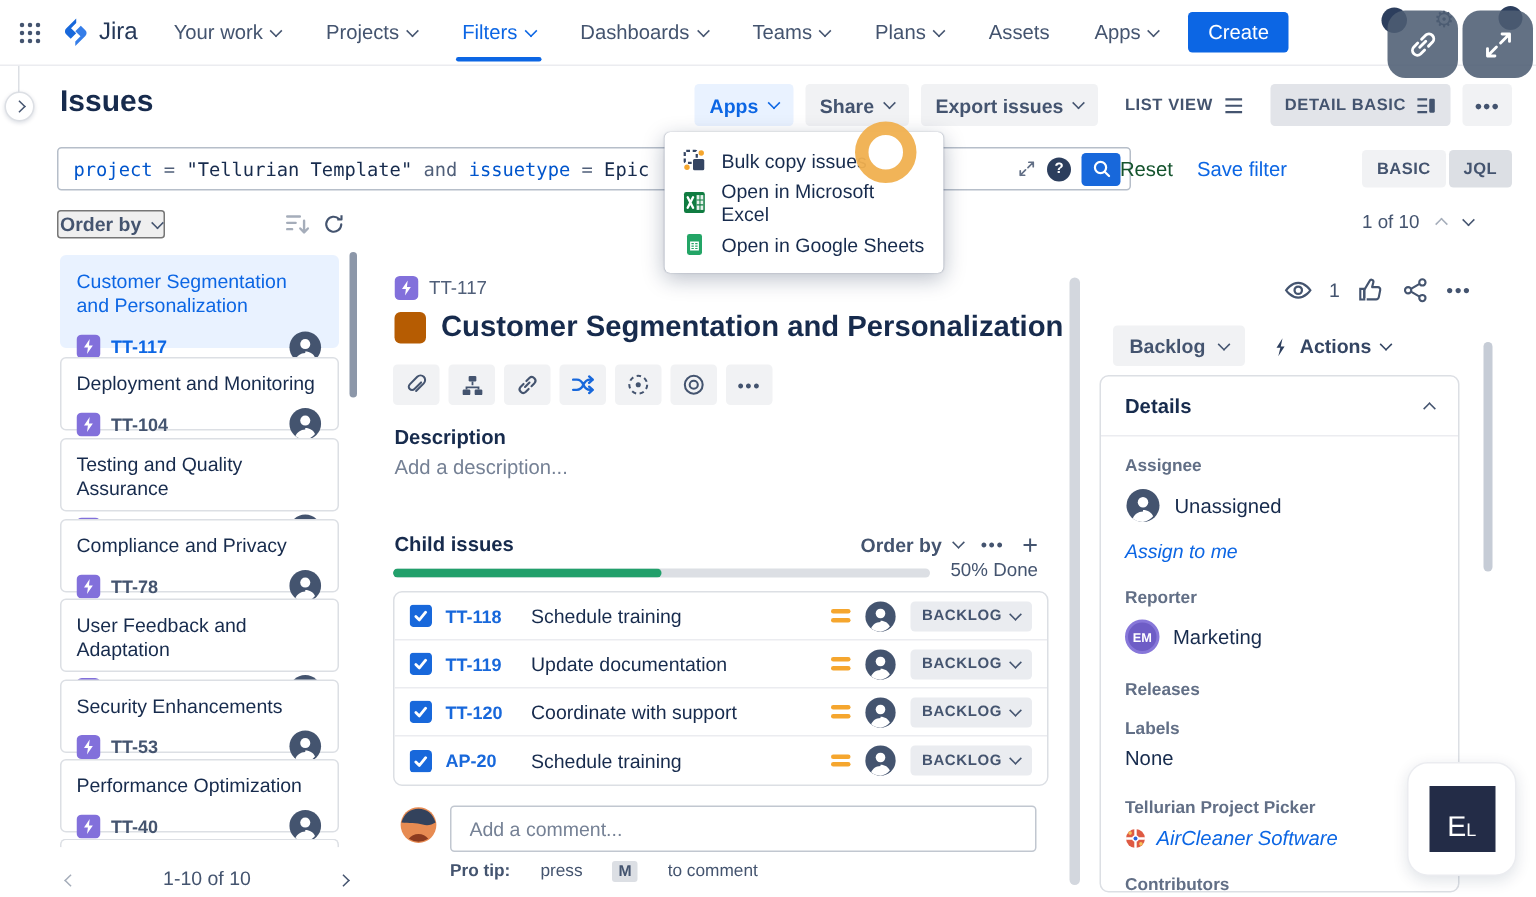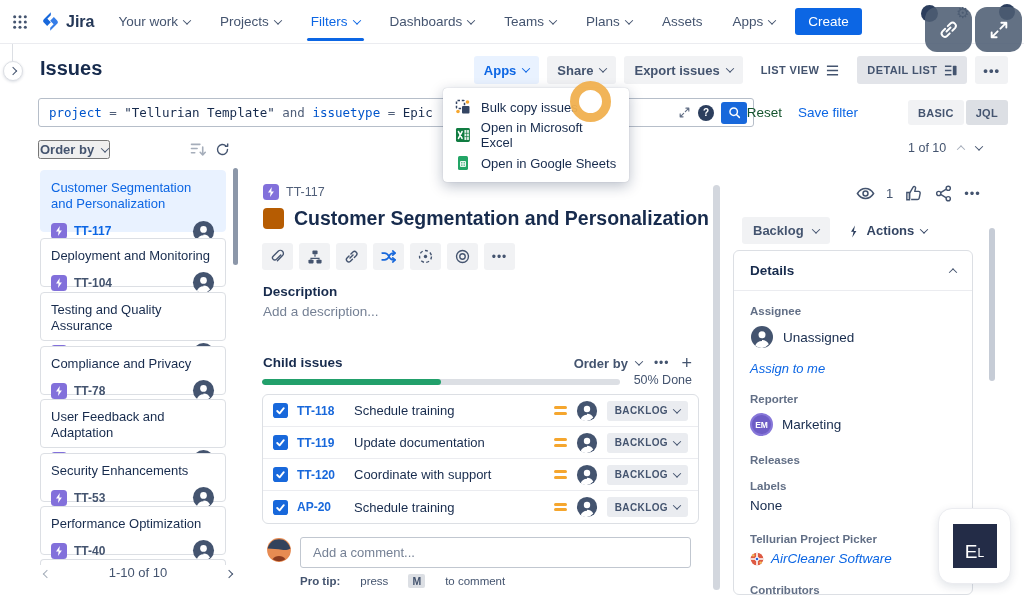--- a/index.html
+++ b/index.html
@@ -10,21 +10,21 @@
   .cv,.cu,.cr,.cl{display:inline-block;width:6px;height:6px;border-right:1.7px solid currentColor;border-bottom:1.7px solid currentColor;}
   .cv{transform:rotate(45deg) translate(-1px,-1px);}
   .cu{transform:rotate(-135deg) translate(-1px,-1px);}
   .cr{transform:rotate(-45deg);}
   .cl{transform:rotate(135deg);}
 
   
   .topnav{position:absolute;left:0;top:0;width:1024px;height:44px;border-bottom:1px solid #EBECF0;display:flex;align-items:center;padding-left:12px;background:#fff;z-index:5;}
   .gridbtn{color:#44546F;margin-right:12px;cursor:pointer;}
   .logo{display:flex;align-items:center;gap:5px;margin-right:16px;}
-  .logo-text{font-size:16px;font-weight:700;color:#253858;}
+  .logo-text{font-size:16px;font-weight:400;color:#253858;}
   .nav-items{display:flex;align-items:flex-end;gap:14px;}
   .nav-item{display:flex;align-items:center;gap:6px;padding:5px 8px;font-size:13.5px;font-weight:500;color:#44546F;background:none;border:none;font-family:inherit;cursor:pointer;border-radius:3px;position:relative;}
   .nav-item.active{color:#0C66E4;}
   .nav-item.active::after{content:"";position:absolute;left:4px;right:4px;bottom:-7px;height:3px;background:#0C66E4;border-radius:2px;}
   .create-btn{margin-left:12px;background:#0C66E4;color:#fff;border:none;border-radius:3px;font-family:inherit;font-size:13.5px;font-weight:500;padding:6px 13px;cursor:pointer;}
   .searchbox{position:absolute;left:727px;top:8px;width:162px;height:29px;border:1px solid #A9B2BF;border-radius:6px;display:flex;align-items:center;gap:6px;padding:0 8px;background:#fff;}
   .searchbox input{border:none;outline:none;font-family:inherit;font-size:13.5px;width:110px;color:#172B4D;background:transparent;}
   .searchbox input::placeholder{color:#626F86;}
   .bell{position:absolute;left:901px;top:12px;color:#2C3E5D;cursor:pointer;}
   .peek-circle{position:absolute;width:17px;height:17px;border-radius:50%;background:#2C3E5D;z-index:6;}
@@ -70,21 +70,21 @@
   .sb-sort{color:#A5ADBA;cursor:pointer;}
   .sb-refresh{color:#44546F;cursor:pointer;}
   .sb-card{position:absolute;left:40px;width:186px;border:1px solid #DCDFE4;border-radius:4px;background:#fff;padding:9px 10px 7px;cursor:pointer;}
   .sb-card.sel{background:#E9F2FF;border-color:#E9F2FF;}
   .sb-title{font-size:13px;color:#172B4D;line-height:1.25;}
   .sb-card.sel .sb-title{color:#0C66E4;}
   .sb-row{display:flex;align-items:center;gap:7px;margin-top:7px;}
   .sb-key{font-size:12px;font-weight:700;color:#44546F;flex:1;}
   .sb-card.sel .sb-key{color:#0C66E4;}
   .sb-sliver{position:absolute;left:40px;top:559px;width:186px;height:6px;border:1px solid #DCDFE4;border-bottom:none;border-radius:4px 4px 0 0;background:#fff;}
-  .sb-footer{position:absolute;left:30px;top:565px;width:216px;height:28px;display:flex;align-items:flex-start;justify-content:space-between;padding:0 14px;background:#fff;}
+  .sb-footer{position:absolute;left:30px;top:565px;width:216px;height:28px;display:flex;align-items:flex-end;justify-content:space-between;padding:0 14px;background:#fff;}
   .sb-page{font-size:13px;color:#44546F;}
   .pg-arrow{background:none;border:none;cursor:pointer;color:#44546F;}
   .pg-arrow.dim{color:#A5ADBA;}
 
   
   .crumb{position:absolute;left:263px;top:184px;display:flex;align-items:center;gap:7px;}
   .crumb-key{font-size:12.5px;color:#505F79;cursor:pointer;}
   .title-row{position:absolute;left:263px;top:207px;display:flex;align-items:center;gap:10px;}
   .swatch{width:21px;height:21px;border-radius:4px;background:#B65C02;}
   .issue-title{font-size:19.5px;font-weight:600;color:#172B4D;}
@@ -369,21 +369,21 @@
         <span>Export issues</span>
         <i class="cv"></i>
       </button>
     <button class="hbtn plain seg">
         <span>LIST VIEW</span>
         <svg class="ic" width="13" height="13">
           <use href="#i-listview"></use>
         </svg>
       </button>
     <button class="hbtn seg on">
-        <span>DETAIL LIST</span>
+        <span>DETAIL BASIC</span>
         <svg class="ic" width="13" height="13">
           <use href="#i-detailview"></use>
         </svg>
       </button>
     <button class="hbtn dots">•••</button>
   </div>
 
   <div class="jql-box">
     <div class="jql-text"><span class="jf">project</span><span class="jo"> = </span><span class="jv">"Tellurian Template"</span><span class="jk"> and </span><span class="jf">issuetype</span><span class="jo"> = </span><span class="jv">Epic</span></div>
     <div class="jql-tools">

